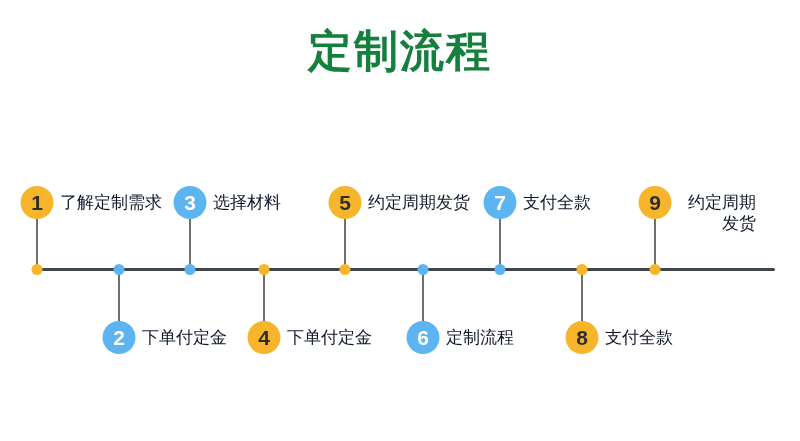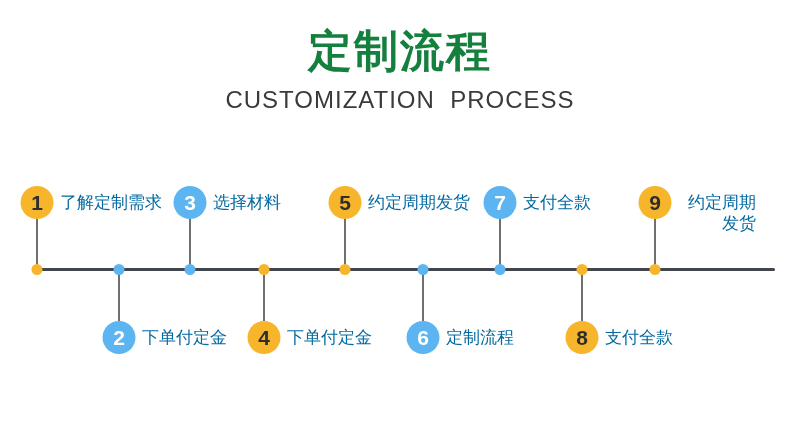--- a/index.html
+++ b/index.html
@@ -51,21 +51,21 @@
     transform:translateX(-50%);
     display:flex;align-items:center;justify-content:center;
     font-size:21px;font-weight:700;
   }
   .step.top    .badge{top:186px;}
   .step.bottom .badge{top:321px;}
   .label{
     position:absolute;left:23px;
     height:33px;
     display:flex;align-items:center;
-    font-size:17px;color:#0369a1;
+    font-size:17px;color:#0f172a;
     white-space:nowrap;
     line-height:22px;
   }
   .step.top    .label{top:186px;}
   .step.bottom .label{top:321px;}
   .step .label.wrap{
     white-space:normal;
     width:78px;
     height:auto;
     top:192px;
@@ -77,21 +77,20 @@
   .step.blue   .badge{background:var(--blue,#5CB5F0);color:#ffffff;}
   .step.yellow .dot{background:var(--yellow,#F7B52C);}
   .step.blue   .dot{background:var(--blue,#5CB5F0);}
 </style>
 </head>
 <body>
 
 <div class="canvas">
 
   <div class="title">定制流程</div>
-  <div class="subtitle">CUSTOMIZATION  PROCESS</div>
 
   <div class="timeline">
     <div class="mainline"></div>
 
     <div class="step top yellow" style="left:37px">
       <div class="stem"></div>
       <div class="dot"></div>
       <div class="badge">1</div>
       <div class="label">了解定制需求</div>
     </div>

